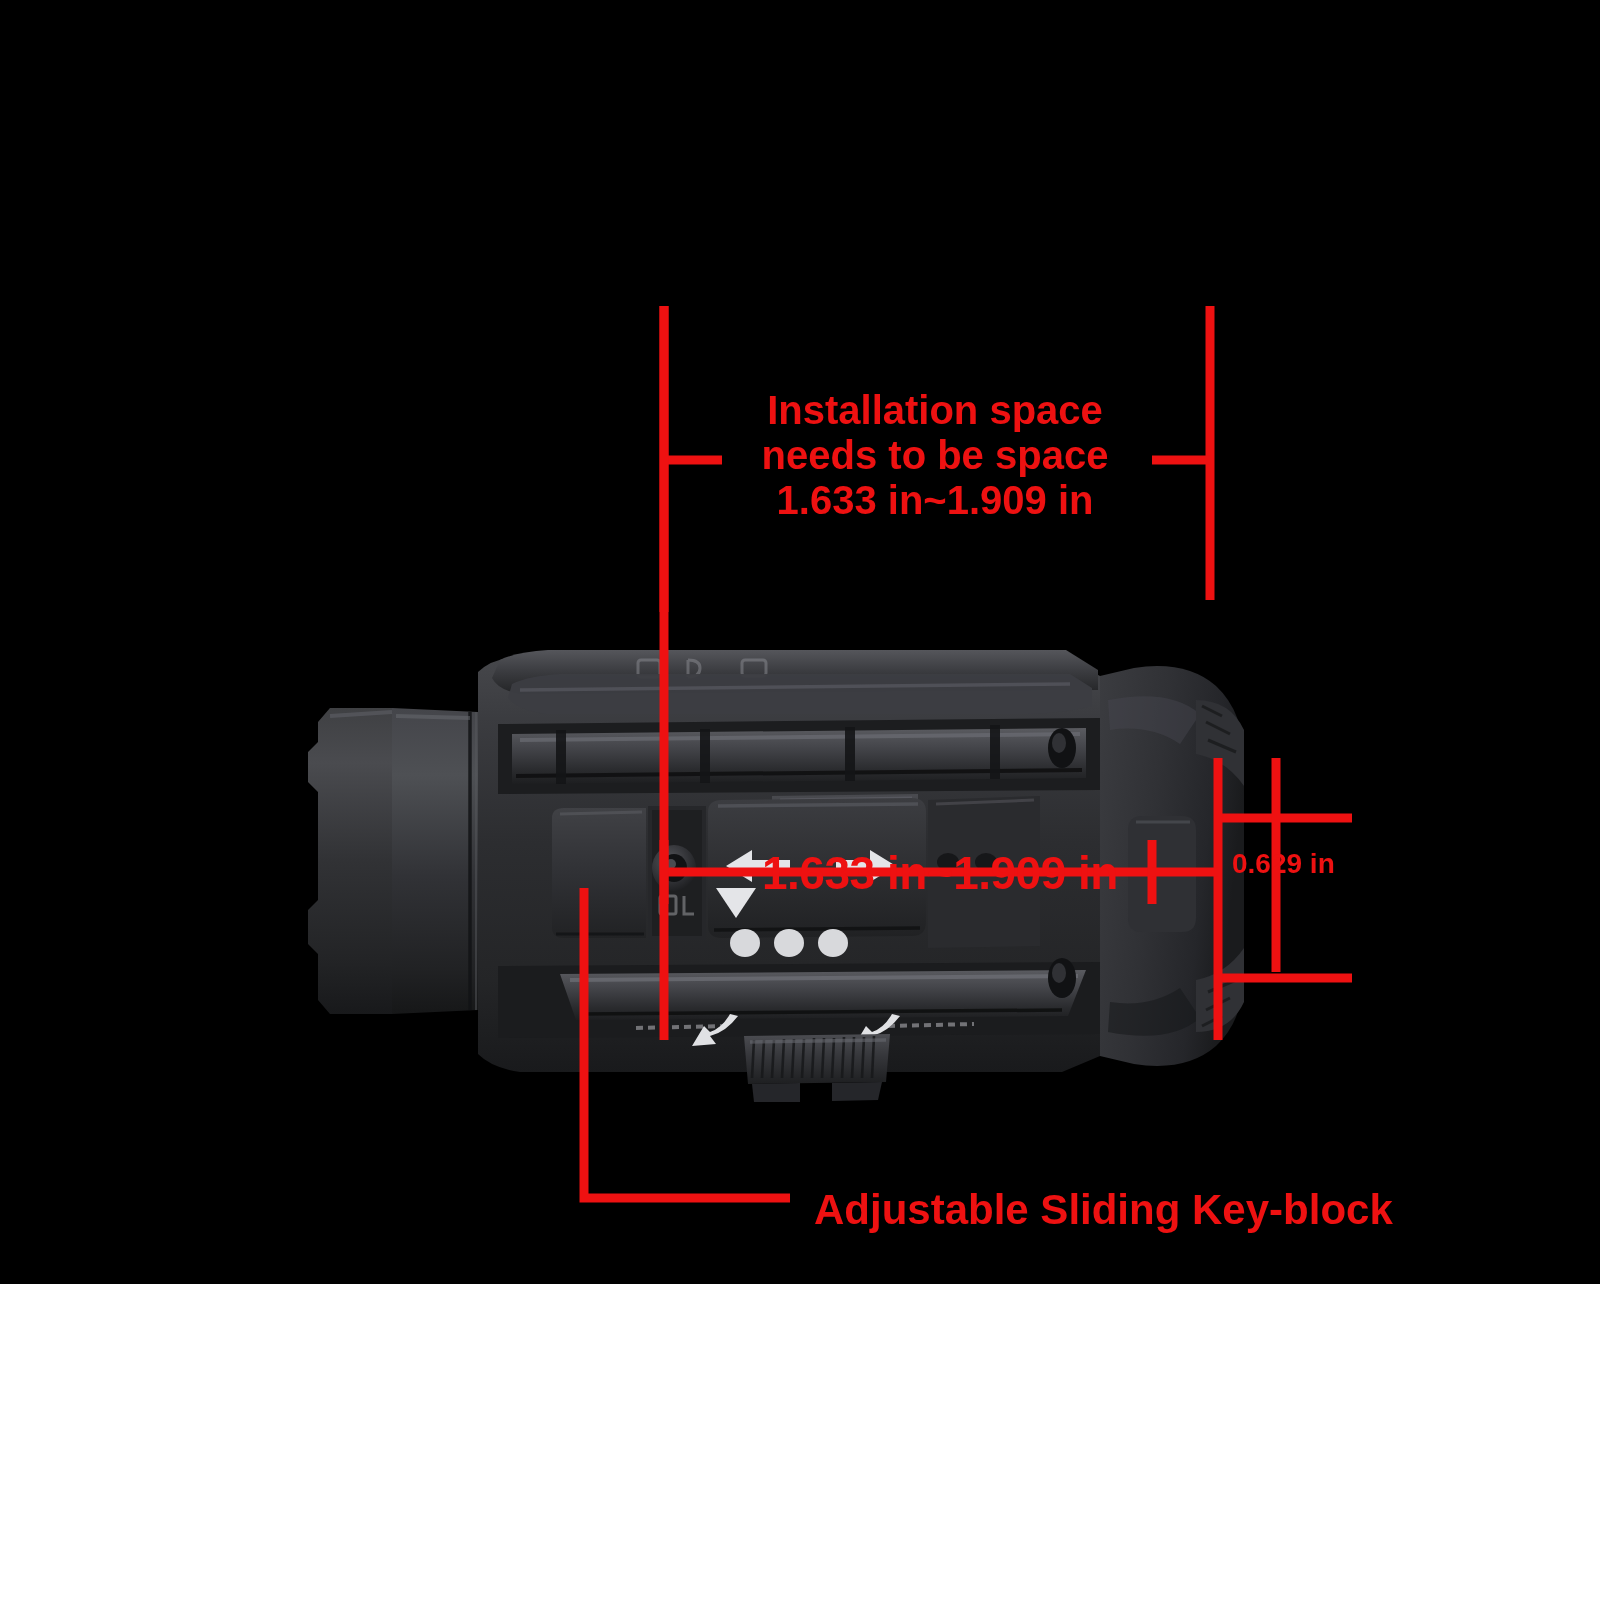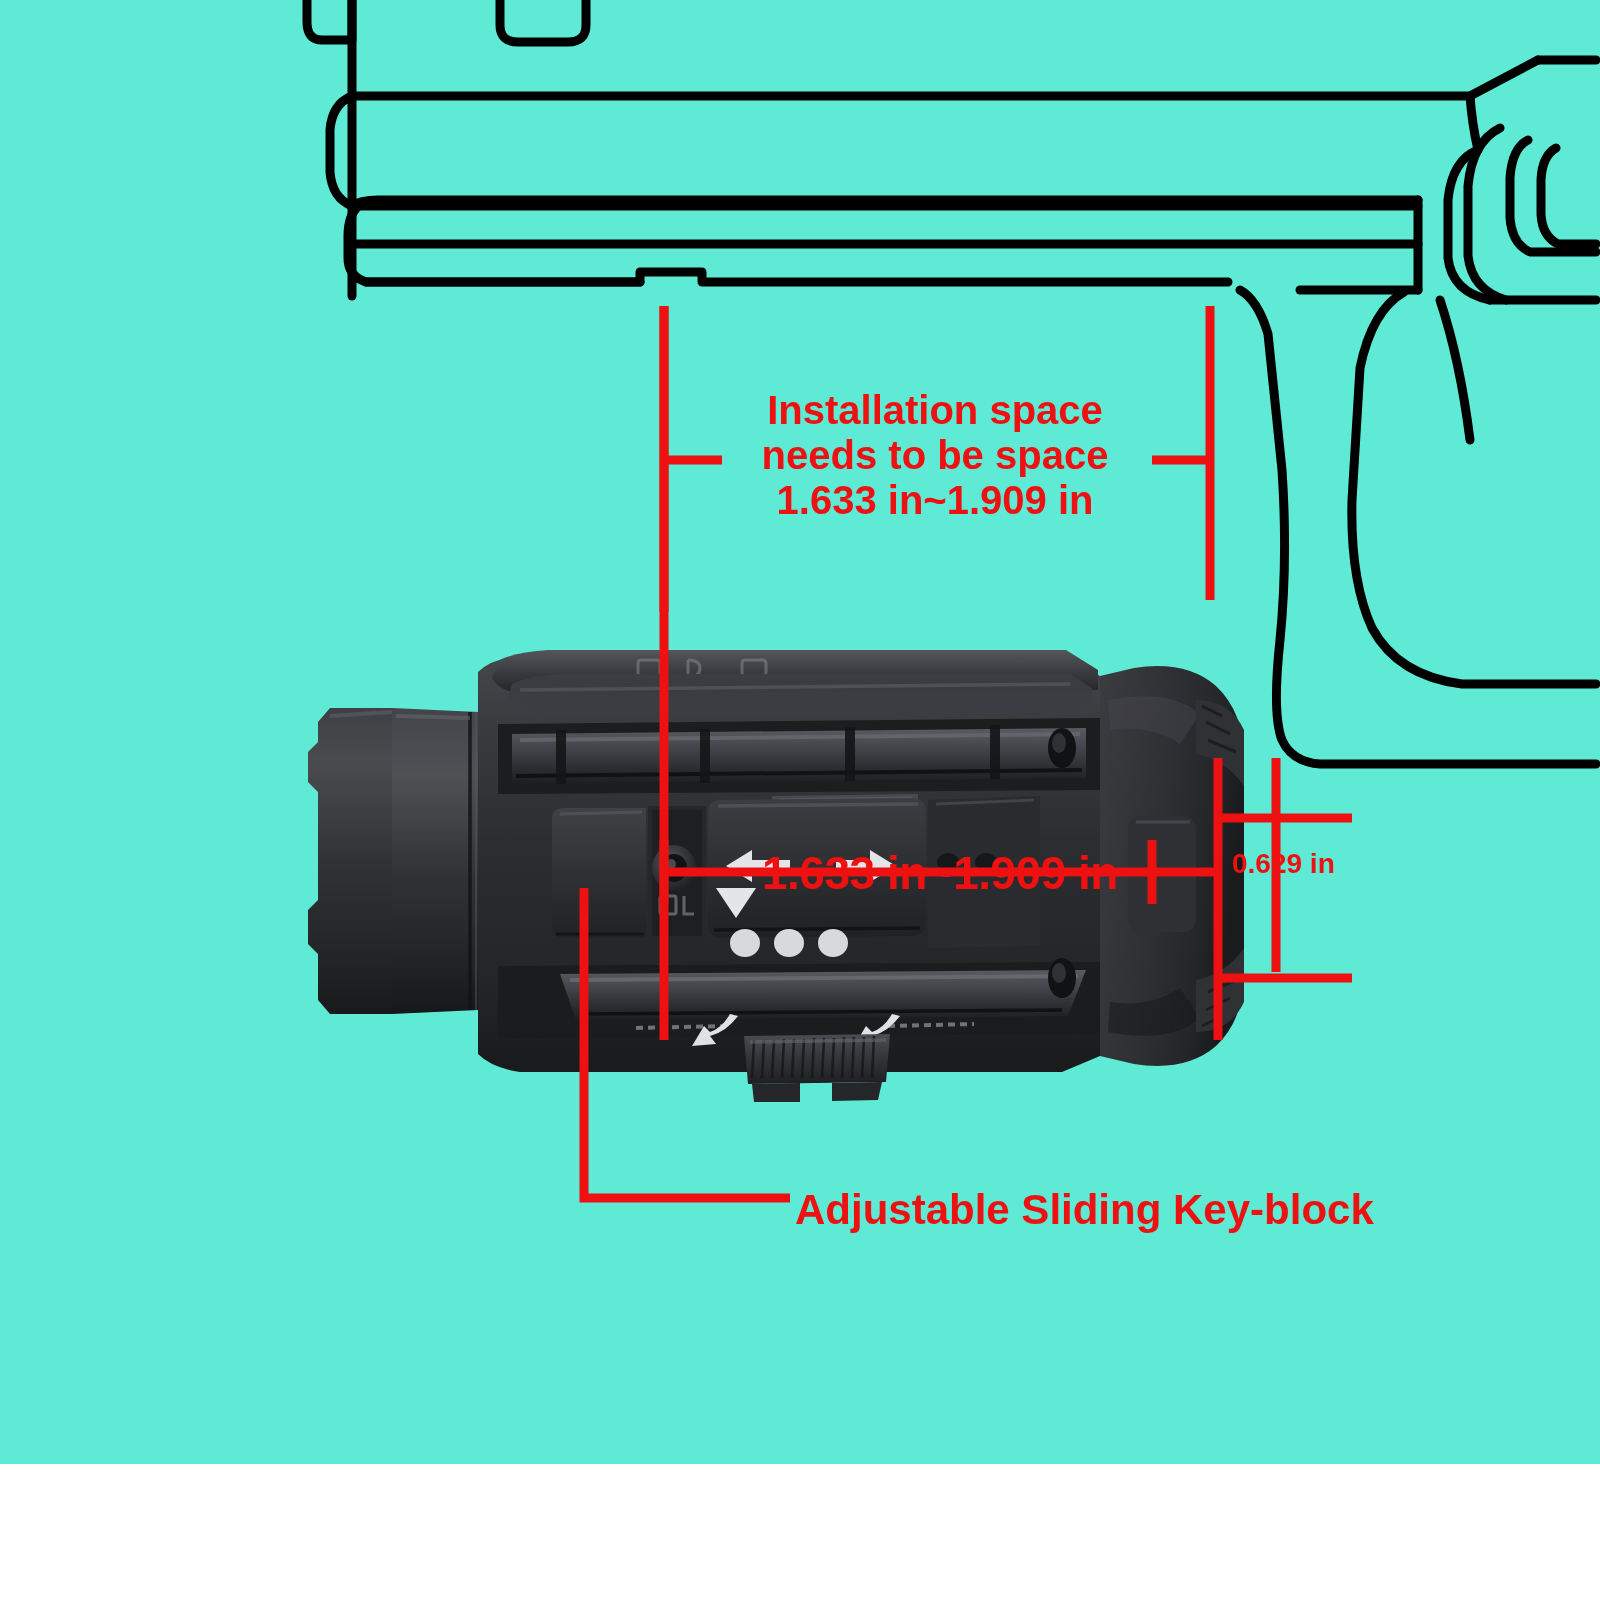--- a/index.html
+++ b/index.html
@@ -7,22 +7,22 @@
     margin: 0;
     padding: 0;
     background: #ffffff;
   }
   body {
     font-family: "Liberation Sans", sans-serif;
   }
   #stage {
     position: relative;
     width: 1600px;
-    height: 1464px;
-    background: #5eead4;
+    height: 1284px;
+    background: #000000;
     overflow: hidden;
   }
   #artboard {
     position: absolute;
     inset: 0;
     width: 1600px;
     height: 1600px;
   }
   .anno-text {
     position: absolute;
@@ -46,21 +46,21 @@
     top: 848px;
     font-size: 46px;
     letter-spacing: -0.5px;
   }
   #height-dim-label {
     left: 1232px;
     top: 848px;
     font-size: 28px;
   }
   #keyblock-label {
-    left: 795px;
+    left: 814px;
     top: 1186px;
     font-size: 42px;
   }
 </style>
 </head>
 <body>
 
 <div id="stage">
 
   <svg id="artboard" viewBox="0 0 1600 1600" xmlns="http://www.w3.org/2000/svg">

